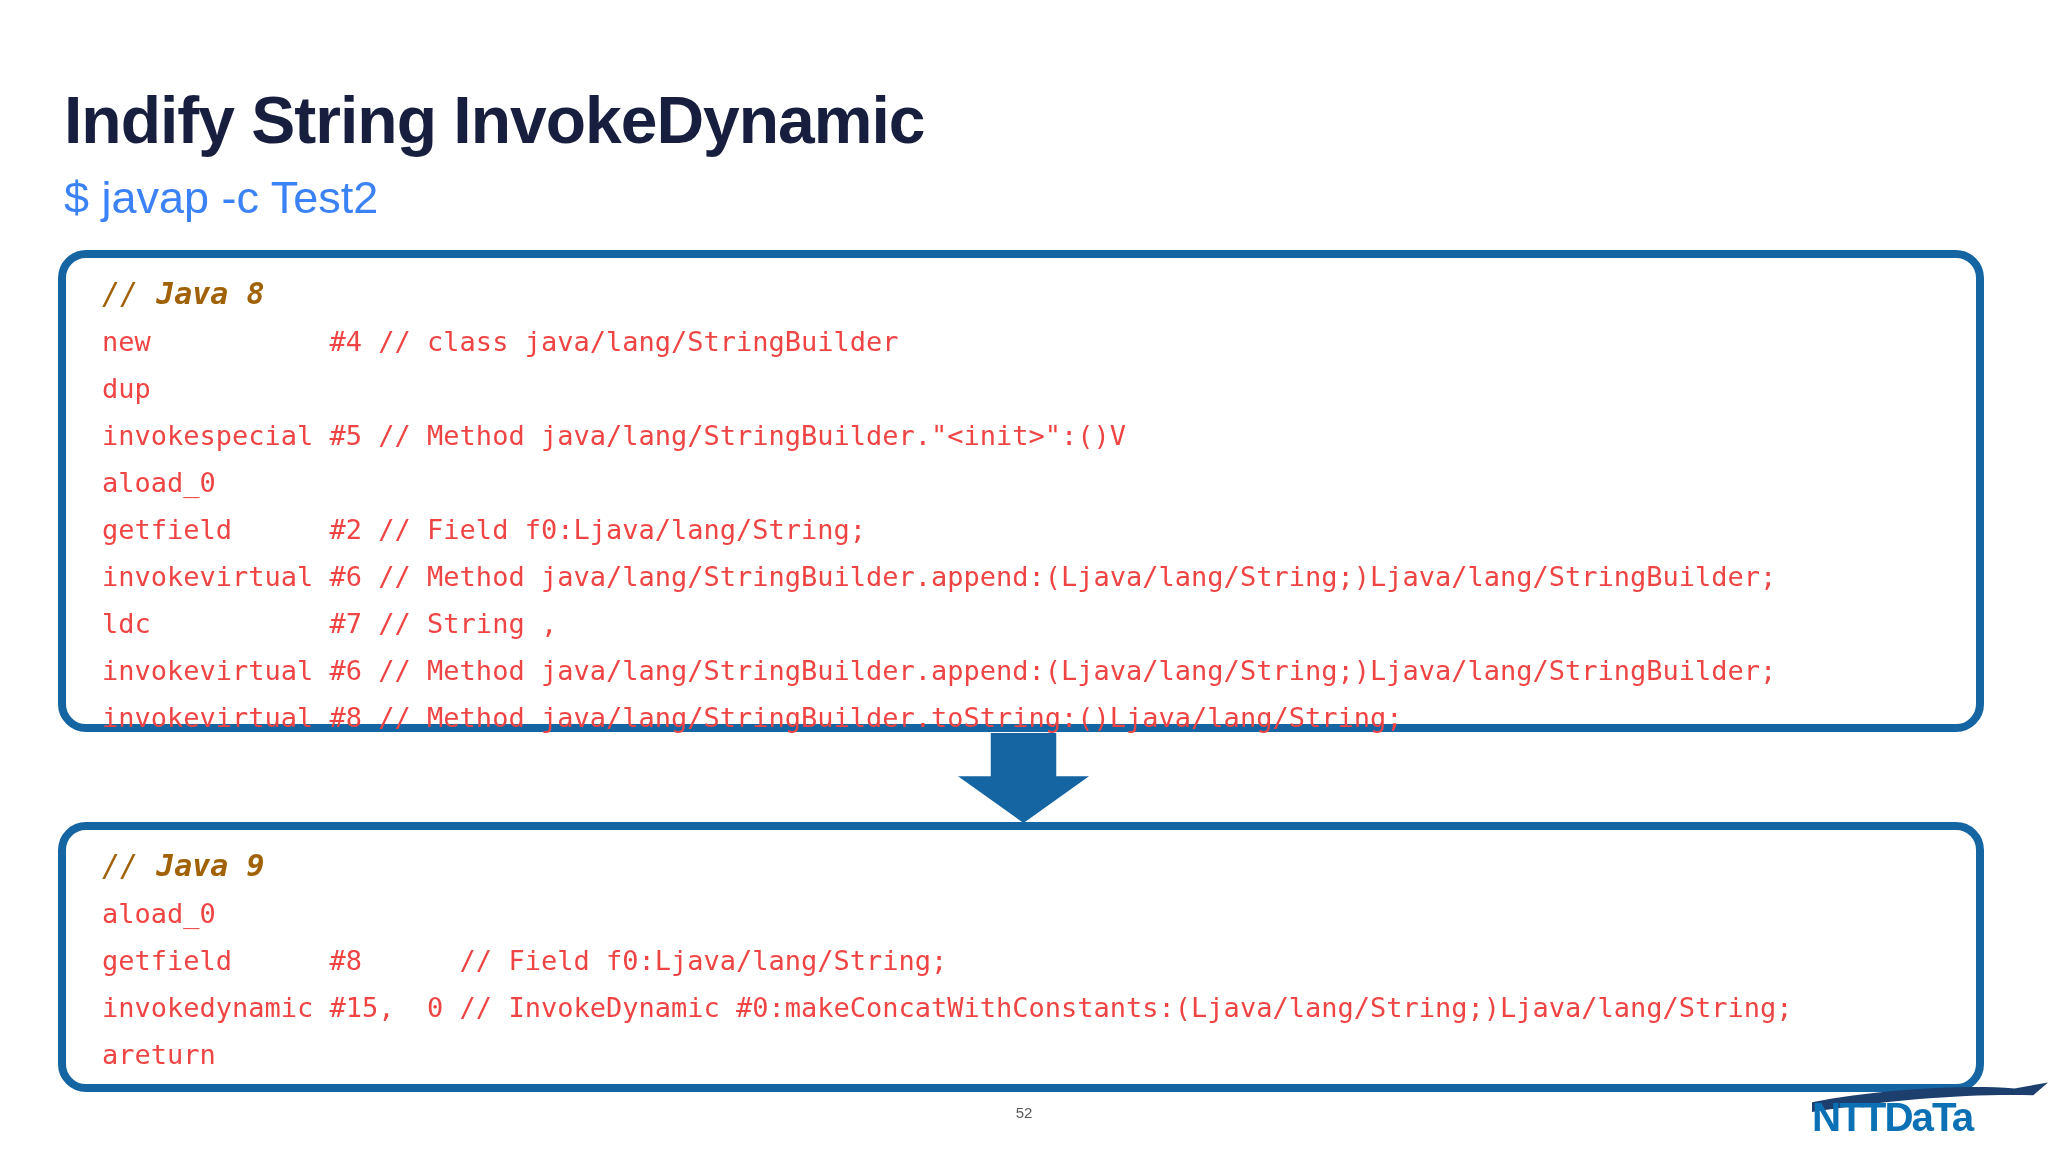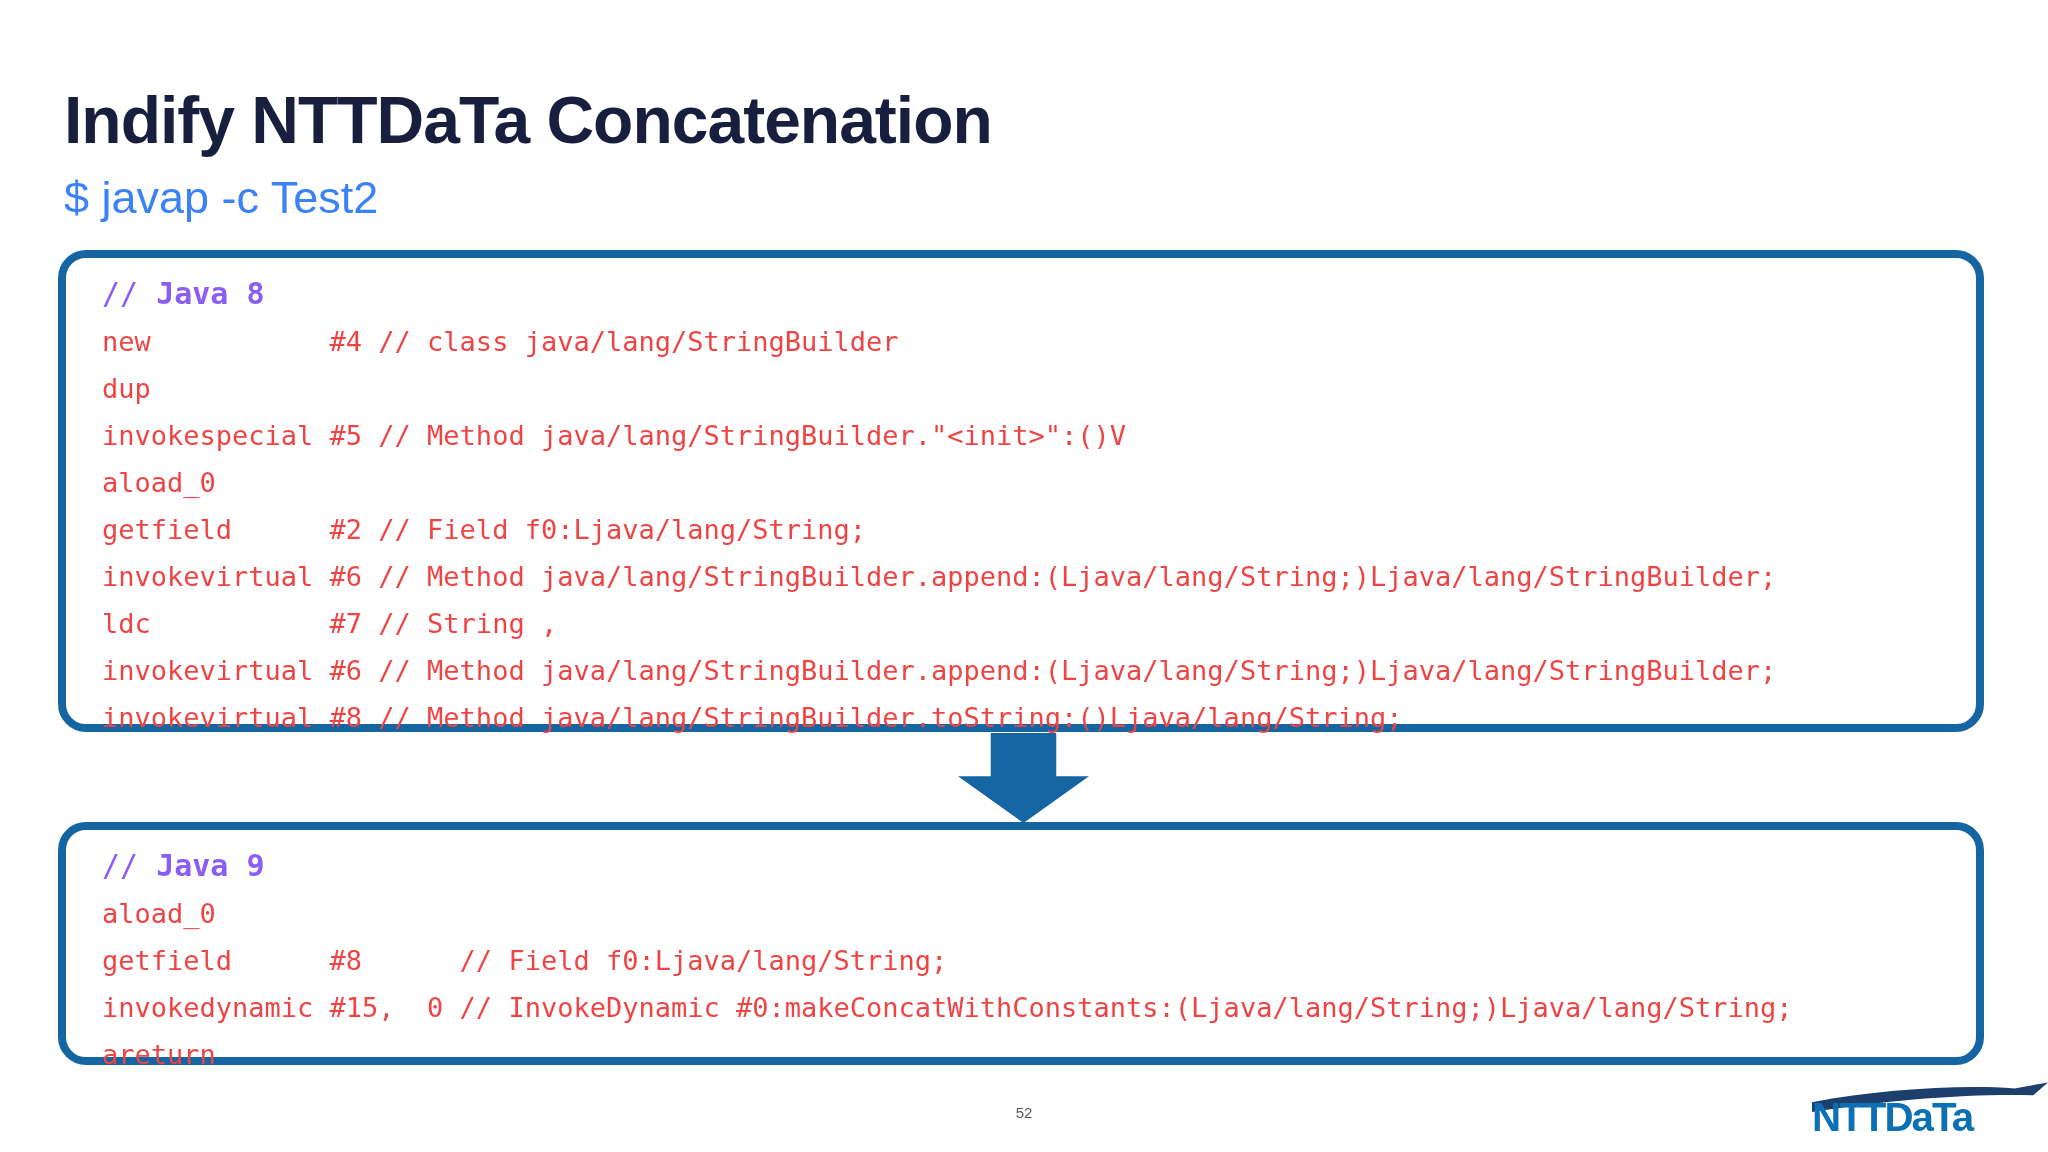--- a/index.html
+++ b/index.html
@@ -22,25 +22,25 @@
   }
   .code-box{
     position:absolute;left:58px;width:1926px;
     box-sizing:border-box;
     background:#ffffff;
     border:8px solid #1565a3;
     border-radius:28px;
     padding:12px 0 0 36px;
   }
   .code-box.java8{top:250px;height:482px;}
-  .code-box.java9{top:822px;height:243px;}
+  .code-box.java9{top:822px;height:270px;}
   .code-header{
     font-family:"DejaVu Sans Mono",monospace;
     font-size:30px;line-height:48px;
-    color:#8b5cf6;white-space:pre;
+    color:#a16207;white-space:pre;font-style:italic;
   }
   .code-header .ver{font-weight:bold;}
   .code-line{
     font-family:"DejaVu Sans Mono",monospace;
     font-size:27px;line-height:47px;
     color:#ef4444;white-space:pre;
   }
   .down-arrow{
     position:absolute;left:958px;top:733px;
     width:131px;height:90px;
@@ -59,21 +59,21 @@
   .ntt-logo{
     position:absolute;left:1812px;top:1082px;
     width:236px;height:58px;
   }
 </style>
 </head>
 <body>
 
 <div class="slide">
 
-  <h1 class="page-title">Indify NTTDaTa Concatenation</h1>
+  <h1 class="page-title">Indify String InvokeDynamic</h1>
 
   <div class="terminal-command">$ javap -c Test2</div>
 
   <div class="code-box java8">
     <div class="code-header"><span class="cmt">// </span><span class="ver">Java 8</span></div>
     <div class="code-line">new           #4 // class java/lang/StringBuilder</div>
     <div class="code-line">dup</div>
     <div class="code-line">invokespecial #5 // Method java/lang/StringBuilder."&lt;init&gt;":()V</div>
     <div class="code-line">aload_0</div>
     <div class="code-line">getfield      #2 // Field f0:Ljava/lang/String;</div>

